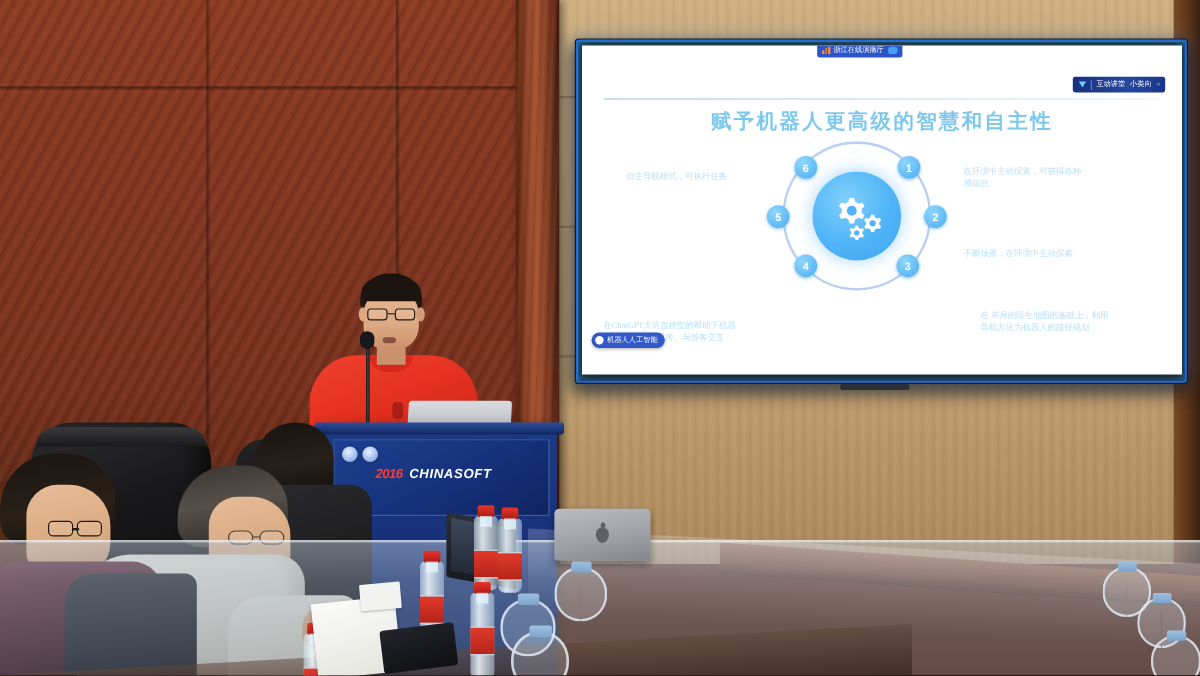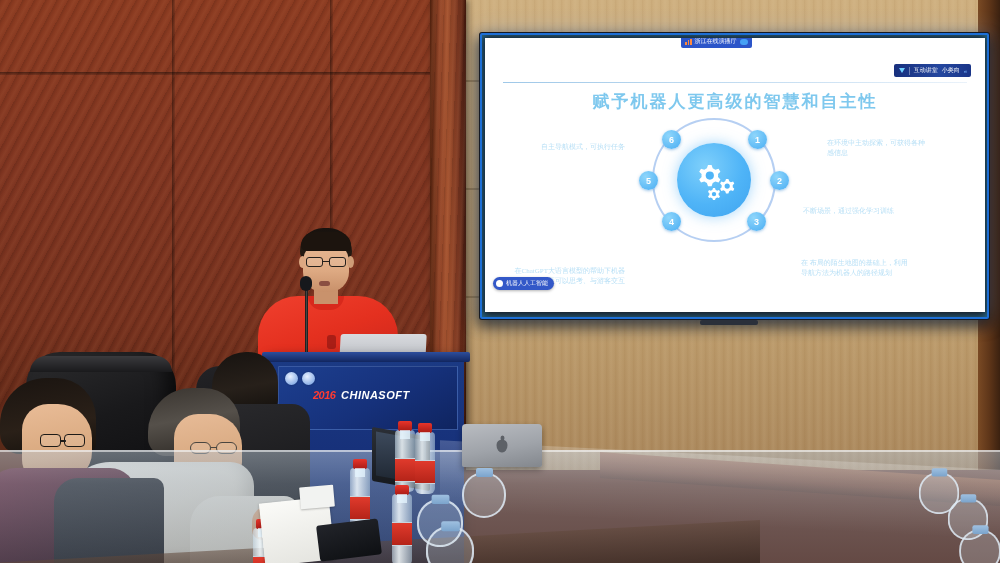--- a/index.html
+++ b/index.html
@@ -152,21 +152,21 @@
     color: #fff; font-size: 9px; font-weight: bold;
     display: flex; align-items: center; justify-content: center;
     box-shadow: 0 1px 3px rgba(60,140,210,0.5);
   }
   .lbl {
     position: absolute; font-size: 7px; line-height: 10px;
     color: #b9e0f6; white-space: nowrap;
     font-family: "Liberation Serif", serif;
   }
   .lbl.right { text-align: left; }
-  .lbl.left  { text-align: right; }
+  .lbl.left  { text-align: center; }
 
   .slide-badge {
     position: absolute; left: 8px; bottom: 22px;
     background: #3358c8; color: #fff;
     font-size: 6px; padding: 2px 6px 2px 3px; border-radius: 8px;
     display: flex; align-items: center; gap: 3px;
     box-shadow: 0 1px 3px rgba(0,0,0,0.3);
   }
   .slide-badge .dot {
     width: 7px; height: 7px; border-radius: 50%; background: #fff; flex: none;
@@ -559,28 +559,28 @@
       <div class="slide-heading">赋予机器人更高级的智慧和自主性</div>
 
       <div class="lbl left" style="left:18px; top:104px; width:122px;">
         <div>自主导航模式，可执行任务</div>
       </div>
       <div class="lbl left" style="left:6px; top:228px; width:134px;">
         <div>在ChatGPT大语言模型的帮助下机器</div>
         <div>人甚至可以思考、与游客交互</div>
       </div>
 
-      <div class="lbl right" style="left:318px; top:100px; width:170px;margin-left:24px;">
+      <div class="lbl right" style="left:318px; top:100px; width:170px;">
         <div>在环境中主动探索，可获得各种</div>
         <div>感信息</div>
       </div>
       <div class="lbl right" style="left:318px; top:168px; width:170px;">
-        <div>不断场景，通过强化学习训练</div>
-      </div>
-      <div class="lbl right" style="left:316px; top:220px; width:178px;">
+        <div>不断场景，在环境中主动探索</div>
+      </div>
+      <div class="lbl right" style="left:332px; top:220px; width:178px;">
         <div>在 布局的陌生地图的基础上，利用</div>
         <div>导航方法为机器人的路径规划</div>
       </div>
 
       <div class="hub-wrap">
         <div class="hub-orbit"></div>
         <div class="hub-core">
           <svg width="46" height="42" viewBox="0 0 46 42" aria-hidden="true">
             <g fill="#ffffff">
               <path d="M17 6 l3.6 0 l1.1 3.2 a9 9 0 0 1 2.6 1.5 l3.3-1.0 l1.8 3.1 l-2.4 2.3 a9 9 0 0 1 0 3.0 l2.4 2.3 l-1.8 3.1 l-3.3-1.0 a9 9 0 0 1-2.6 1.5 l-1.1 3.2 l-3.6 0 l-1.1-3.2 a9 9 0 0 1-2.6-1.5 l-3.3 1.0 l-1.8-3.1 l2.4-2.3 a9 9 0 0 1 0-3.0 l-2.4-2.3 l1.8-3.1 l3.3 1.0 a9 9 0 0 1 2.6-1.5 z"></path>

